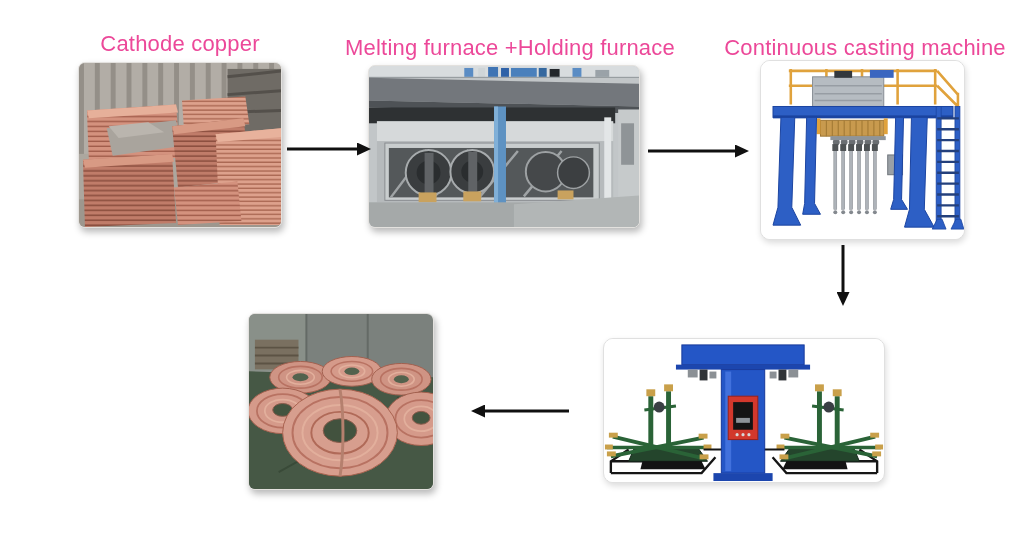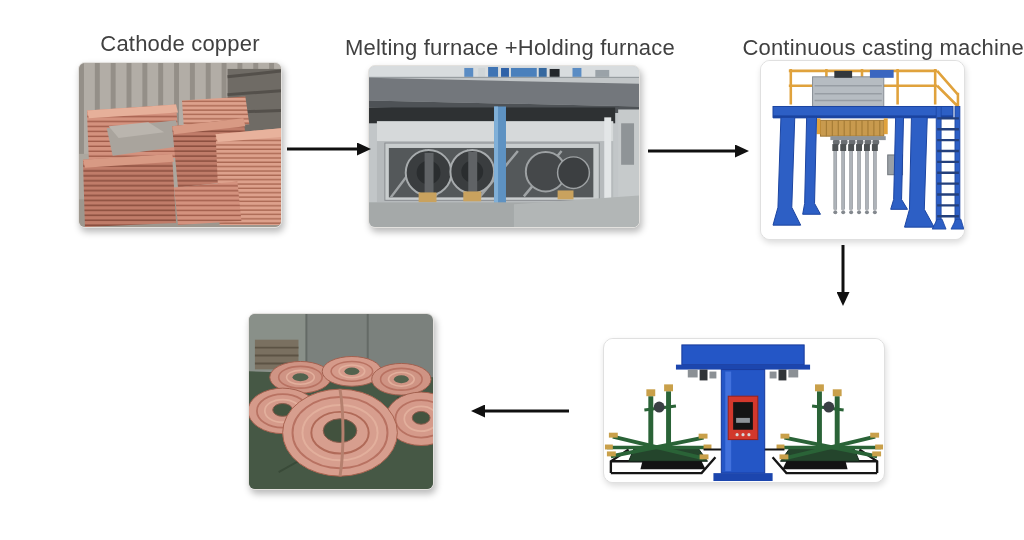--- a/index.html
+++ b/index.html
@@ -2,21 +2,21 @@
 <html><head>
 <meta charset="utf-8">
 <style>
   * { margin:0; padding:0; box-sizing:border-box; }
   html,body { background:#ffffff; }
   body { font-family:"Liberation Sans", sans-serif; }
   .canvas {
     position:relative; width:1024px; height:540px; background:#ffffff; overflow:hidden;
   }
   .step-label {
-    position:absolute; text-align:center; font-size:22px; color:#404040;
+    position:absolute; text-align:center; font-size:22px; color:#ec4899;
     letter-spacing:.2px; white-space:nowrap;
   }
   .panel { position:absolute; overflow:hidden; background:#fff; }
   .photo {
     border:1px solid #e3e1de; border-radius:7px;
     box-shadow:2px 4px 7px rgba(0,0,0,.28);
   }
   .illus {
     border:1px solid #e0e0e0; border-radius:10px;
     box-shadow:1px 3px 6px rgba(0,0,0,.14);
@@ -24,21 +24,21 @@
   .panel svg { display:block; width:100%; height:100%; }
   .arrow { position:absolute; }
 </style>
 </head>
 <body>
 
 <div class="canvas">
 
   <div class="step-label" style="left:60px; top:31px; width:240px;">Cathode copper</div>
   <div class="step-label" style="left:318px; top:35px; width:384px;">Melting furnace +Holding furnace</div>
-  <div class="step-label" style="left:706px; top:35px; width:318px;text-align:right;">Continuous casting machine</div>
+  <div class="step-label" style="left:706px; top:35px; width:318px;">Continuous casting machine</div>
 
   <div class="panel photo" style="left:78px; top:62px; width:204px; height:166px;">
     <svg viewBox="0 0 204 166" preserveAspectRatio="none">
       <defs>
         <pattern id="pA" width="8" height="5" patternUnits="userSpaceOnUse">
           <rect width="8" height="5" fill="#d4927e"></rect>
             <rect y="3.6" width="8" height="1.4" fill="#a05c4a"></rect>
         </pattern>
         <pattern id="pB" width="8" height="5" patternUnits="userSpaceOnUse">
           <rect width="8" height="5" fill="#c07c69"></rect>

